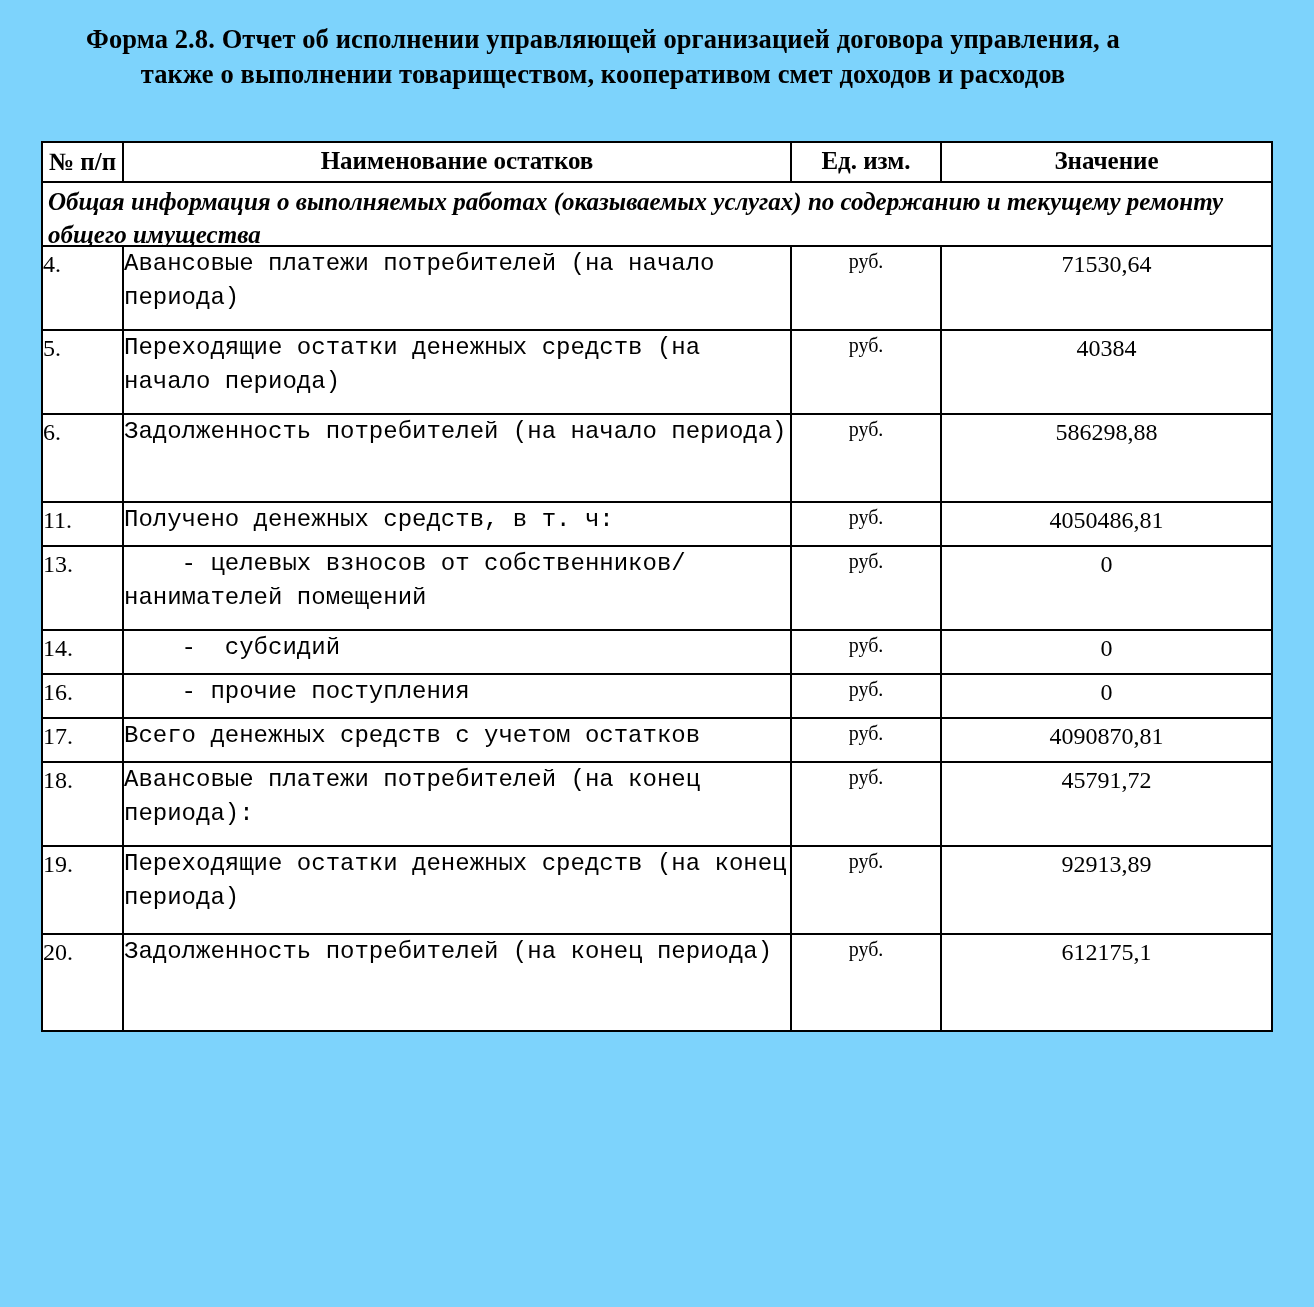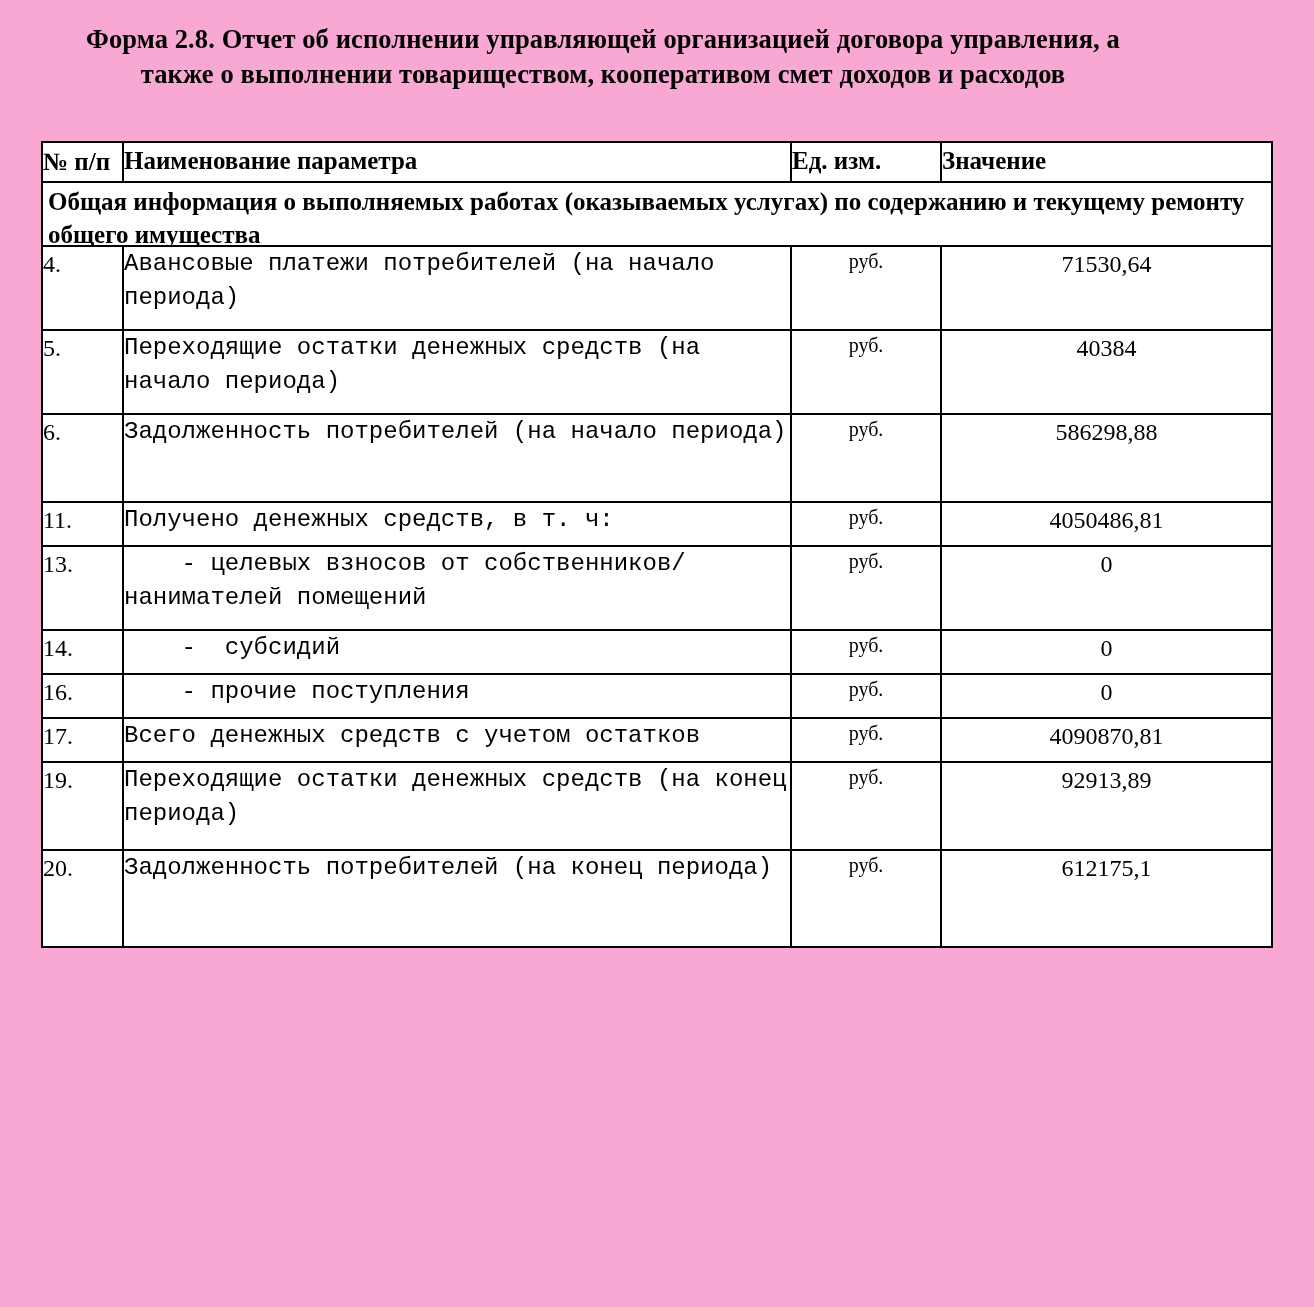--- a/index.html
+++ b/index.html
@@ -13,21 +13,21 @@
     height: 1307px;
     font-family: "Liberation Serif", "DejaVu Serif", serif;
     color: #000000;
     overflow: hidden;
   }
   .page {
     position: relative;
     width: 1314px;
     height: 1307px;
     box-sizing: border-box;
-    background: #f9a8d4;
+    background: #7dd3fc;
   }
 
   
   .doc-title {
     position: absolute;
     left: 48px;
     top: 22px;
     width: 1110px;
     font-size: 26.5px;
     font-weight: bold;
@@ -55,37 +55,38 @@
   }
 
   
   .col-num   { width: 81px; }
   .col-name  { width: 668px; }
   .col-unit  { width: 150px; }
   .col-value { width: 331px; }
 
   
   .hdr-cell {
-    text-align: left;
+    text-align: center;
     font-weight: bold;
     font-size: 25px;
     line-height: 1.42;
     padding: 12px 6px 14px 6px;
     vertical-align: middle;
   }
   .hdr-num {
     padding: 10px 2px 12px 2px;
     line-height: 1.5;
   }
 
   
   .section-cell {
     position: relative;
     height: 62px;
     overflow: hidden;
+    font-style: italic;
   }
   .section-text {
     position: absolute;
     left: 5px;
     top: 2px;
     width: 1225px;
     font-weight: bold;
     font-size: 25px;
     line-height: 1.34;
     white-space: normal;
@@ -137,21 +138,21 @@
     <colgroup>
       <col class="col-num">
       <col class="col-name">
       <col class="col-unit">
       <col class="col-value">
     </colgroup>
     <thead>
       <tr>
         <th class="hdr-cell hdr-num">№
 п/п</th>
-        <th class="hdr-cell">Наименование параметра</th>
+        <th class="hdr-cell">Наименование остатков</th>
         <th class="hdr-cell">Ед. изм.</th>
         <th class="hdr-cell">Значение</th>
       </tr>
     </thead>
     <tbody>
       <tr>
         <td class="section-cell" colspan="4">
           <div class="section-text">Общая информация о выполняемых работах (оказываемых услугах) по содержанию и текущему ремонту общего имущества</div>
         </td>
       </tr>
@@ -207,20 +208,26 @@
         <td class="c-value">0</td>
       </tr>
 
       <tr class="h-1line">
         <td class="c-num">17.</td>
         <td class="c-name">Всего денежных средств с учетом остатков</td>
         <td class="c-unit">руб.</td>
         <td class="c-value">4090870,81</td>
       </tr>
 
+      <tr class="h-2line">
+        <td class="c-num">18.</td>
+        <td class="c-name">Авансовые платежи потребителей (на конец периода):</td>
+        <td class="c-unit">руб.</td>
+        <td class="c-value">45791,72</td>
+      </tr>
 
       <tr class="h-tall">
         <td class="c-num">19.</td>
         <td class="c-name">Переходящие остатки денежных средств (на конец периода)</td>
         <td class="c-unit">руб.</td>
         <td class="c-value">92913,89</td>
       </tr>
 
       <tr class="h-last">
         <td class="c-num">20.</td>

